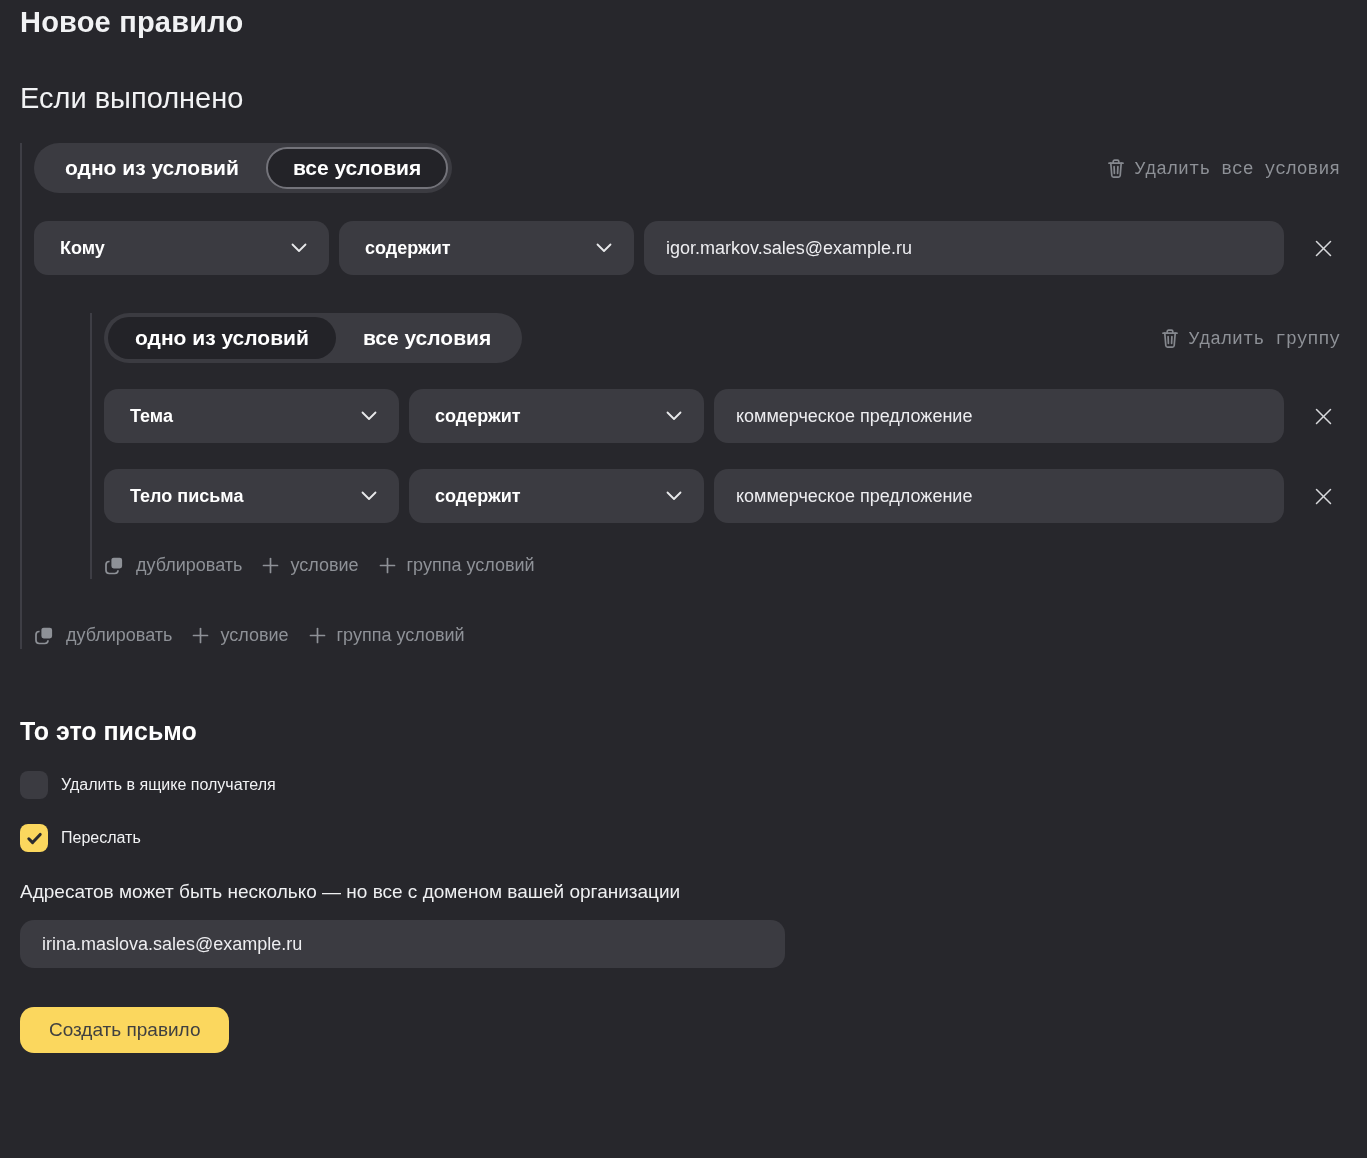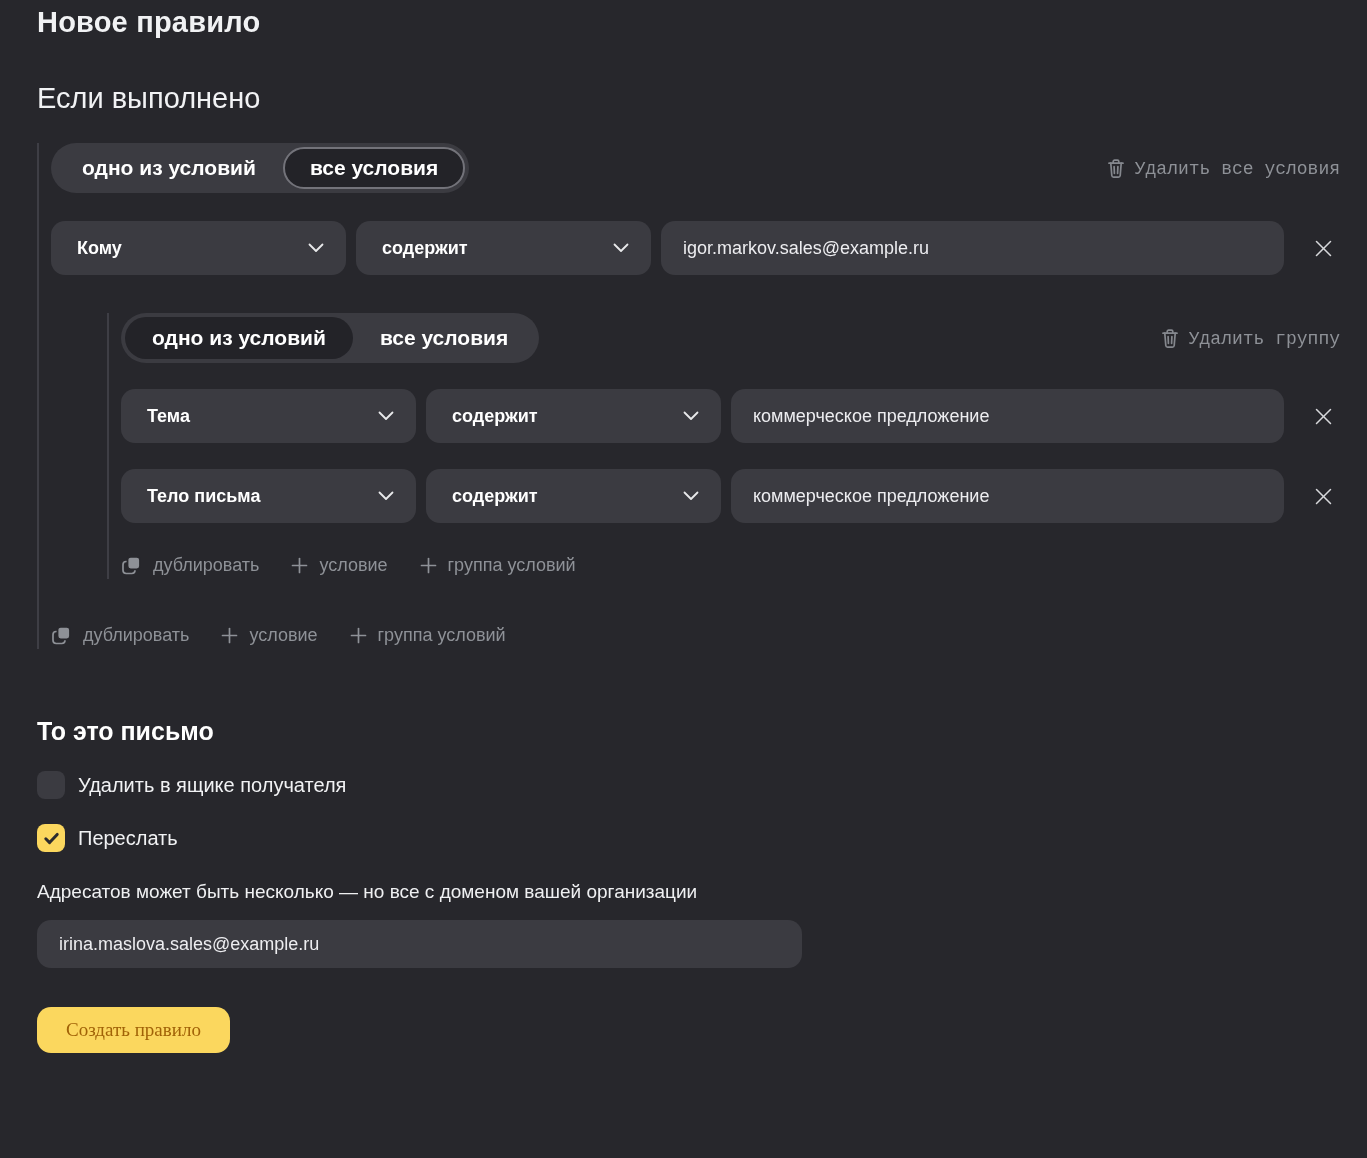--- a/index.html
+++ b/index.html
@@ -3,21 +3,21 @@
 <meta charset="utf-8">
 <style>
   * { margin: 0; padding: 0; box-sizing: border-box; }
   html, body { width: 1367px; height: 1158px; }
   body {
     background: #27272c;
     font-family: "Liberation Sans", sans-serif;
     color: #f1f2f4;
     overflow: hidden;
   }
-  .page { width: 1367px; height: 832px; padding: 6px 0 0 37px; }
+  .page { width: 1367px; height: 832px; padding: 6px 0 0 20px; }
 
   h1.title { font-size: 29px; font-weight: bold; letter-spacing: .2px; }
   .section-heading { margin-top: 43px; font-size: 29px; font-weight: normal; color: #f1f2f4; }
 
   
   .group { border-left: 2px solid #3e3e45; padding-left: 12px; }
   .group.outer { margin-top: 28px; margin-left: 0; padding-right: 27px; }
   .group.nested { margin-top: 38px; margin-left: 56px; padding-right: 0; }
 
   .group-header { display: flex; align-items: center; justify-content: space-between; height: 50px; }
@@ -58,53 +58,53 @@
     padding: 0 22px; font-family: inherit; font-size: 18px; color: #ededf0;
     outline: none;
   }
   .x-btn {
     flex: 0 0 34px; width: 34px; height: 34px; margin-left: 12px;
     display: inline-flex; align-items: center; justify-content: center;
     background: none; border: none; cursor: pointer;
   }
 
   
-  .actions-row { display: flex; align-items: center; gap: 32px; color: #8e9197; font-size: 18px; }
+  .actions-row { display: flex; align-items: center; gap: 20px; color: #8e9197; font-size: 18px; }
   .group.nested .actions-row { margin-top: 28px; height: 28px; }
   .group.outer > .actions-row { margin-top: 42px; height: 28px; }
   .action-link { display: inline-flex; align-items: center; gap: 11px; background: none; border: none; cursor: pointer; font-family: inherit; font-size: 18px; color: #8e9197; }
 
   
   h2.then-heading { margin-top: 68px; font-size: 25px; font-weight: bold; color: #ffffff; }
   .check-row { display: flex; align-items: center; gap: 13px; margin-top: 25px; }
   .checkbox {
     width: 28px; height: 28px; border-radius: 8px; flex: 0 0 28px;
     background: #3b3b41; border: none; cursor: pointer;
     display: inline-flex; align-items: center; justify-content: center;
   }
   .checkbox.checked { background: #fbd75e; }
-  .check-label { font-size: 20px; color: #f1f2f4; }
+  .check-label { font-size: 16px; color: #f1f2f4; }
 
   .hint { margin-top: 29px; font-size: 19px; color: #eff0f2; }
   .forward-input {
     display: block; margin-top: 17px; width: 765px; height: 48px;
     background: #3b3b41; border: none; border-radius: 14px;
     padding: 0 22px; font-family: inherit; font-size: 18px; color: #ededf0;
     outline: none;
   }
 
   .stop-rule { margin-top: 51px; }
   .stop-rule .check-row { margin-top: 0; }
   .stop-label { font-size: 21px; color: #f1f2f4; }
   .stop-desc { margin-top: 11px; margin-left: 41px; font-size: 19px; color: #9a9da3; }
 
   .submit-btn {
     margin-top: 39px; height: 46px; padding: 0 29px;
     background: #fbd75e; border: none; border-radius: 14px;
-    font-family: Liberation Serif, serif; font-size: 19px; color: #a16207; cursor: pointer;
+    font-family: Liberation Sans, sans-serif; font-size: 19px; color: #404040; cursor: pointer;
   }
 
   svg { display: block; }
 </style>
 </head>
 <body>
 
 <div class="page">
 
   <h1 class="title">Новое правило</h1>

